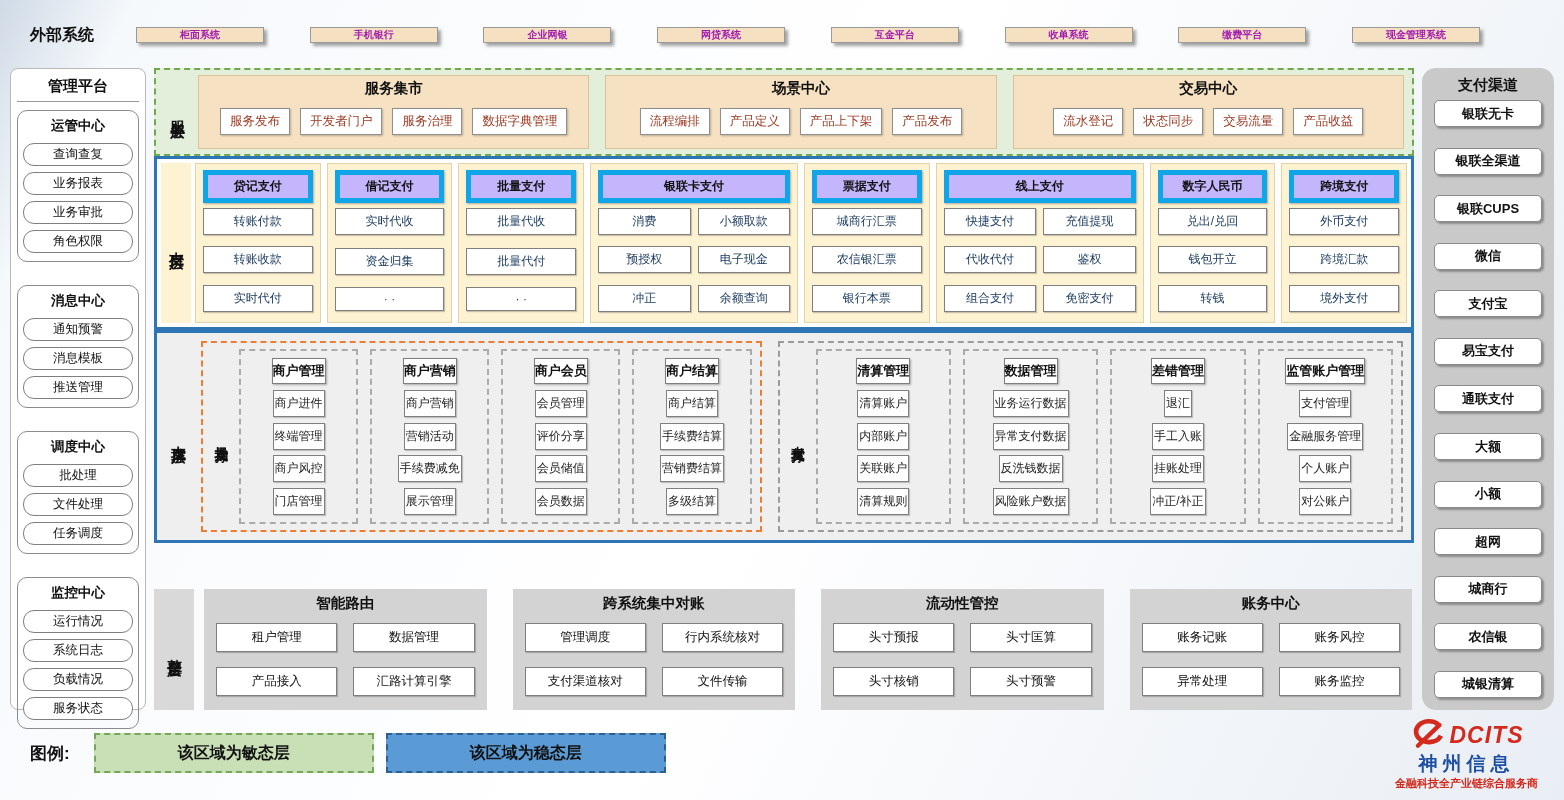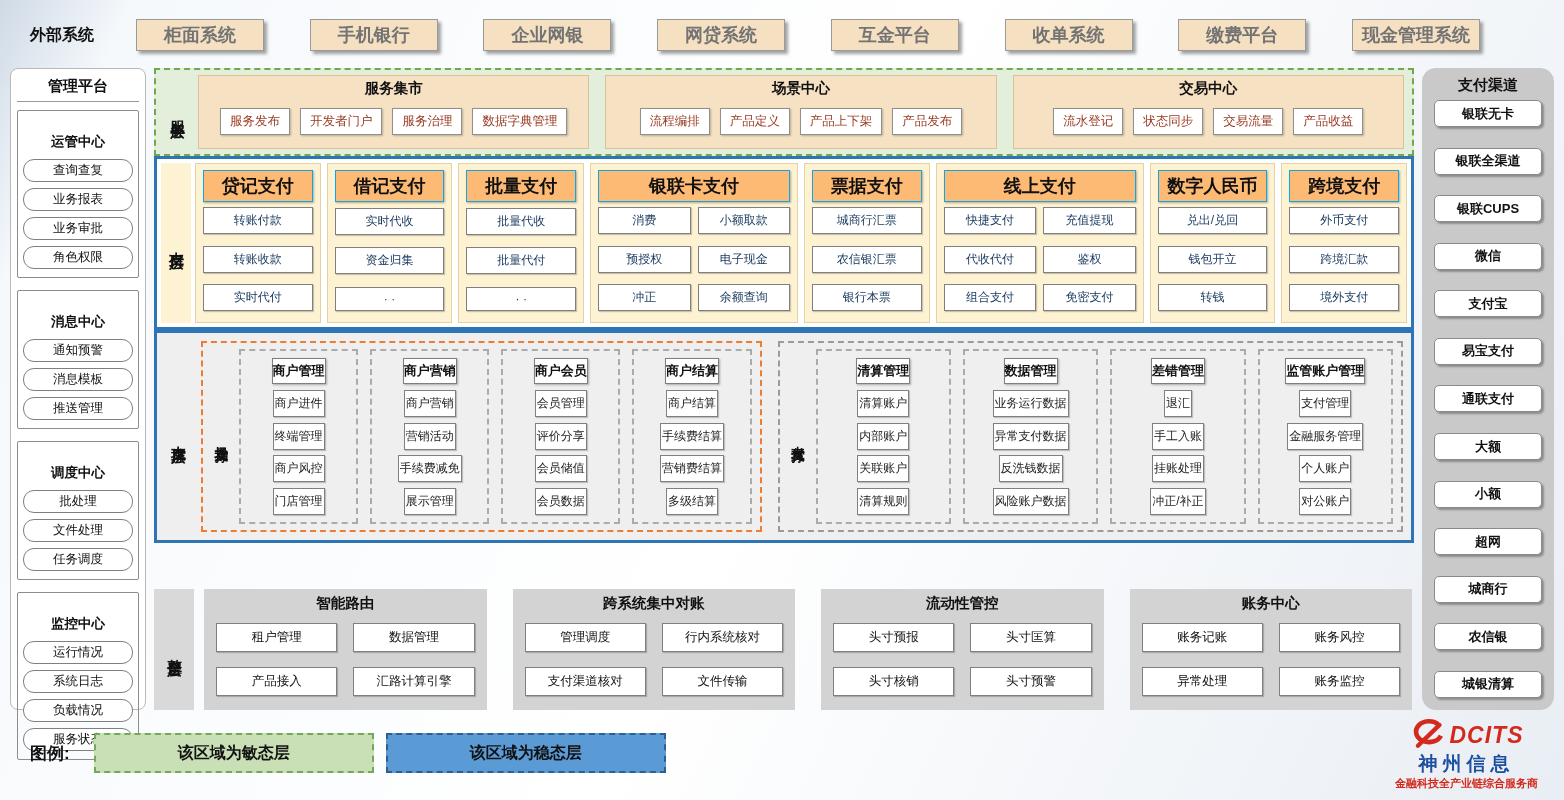--- a/index.html
+++ b/index.html
@@ -8,32 +8,32 @@
     font-family:"Liberation Sans","DejaVu Sans",sans-serif;
     background:linear-gradient(115deg,#cfdae6 0%,#f6f9fc 7%,#ffffff 50%,#e9eef4 100%);
     color:#111; overflow:hidden;
   }
   .page { width:1564px; height:800px; position:relative; }
 
   
   .top-row { display:flex; align-items:center; margin:12px 14px 0 14px; height:46px; }
   .ext-label { font-size:16px; font-weight:bold; width:122px; padding-left:16px; }
   .ext-buttons { flex:1; display:flex; justify-content:space-between; padding-right:70px; }
-  .ext-btn { width:128px; height:32px; background:#f5e0c2; border:1px solid #9a9a9a;
-    box-shadow:3px 3px 3px rgba(90,90,90,.55); color:#737373; font-weight:bold; font-size:18px;
+  .ext-btn { width:128px; height:16px; background:#f5e0c2; border:1px solid #9a9a9a;
+    box-shadow:3px 3px 3px rgba(90,90,90,.55); color:#a21caf; font-weight:bold; font-size:10px;
     display:flex; align-items:center; justify-content:center; white-space:nowrap; }
 
   .mid { display:flex; margin:10px 10px 0 10px; gap:8px; height:642px; }
 
   
   .left-panel { width:136px; border:1px solid #b9b9b9; border-radius:8px; background:#fff;
     padding:4px 6px; display:flex; flex-direction:column; }
   .mgmt-title { font-weight:bold; font-size:15px; text-align:center; padding:4px 0 5px;
     border-bottom:1px solid #999; margin-bottom:8px; }
-  .mgmt-group { border:1px solid #8c8c8c; border-radius:2px; padding:20px 5px 8px; margin-bottom:12px; }
+  .mgmt-group { border:1px solid #8c8c8c; border-radius:10px; padding:4px 5px 8px; margin-bottom:23px; }
   .mgmt-group-title { font-weight:bold; font-size:13.5px; text-align:center; padding:2px 0 2px; }
   .mgmt-item { border:1px solid #7f7f7f; border-radius:11px; background:#fff; height:23px;
     line-height:21px; text-align:center; font-size:12.5px; margin-top:6px; white-space:nowrap; }
 
   .center { flex:1; display:flex; flex-direction:column; min-width:0; }
   .vlabel { writing-mode:vertical-lr; text-orientation:upright; font-weight:bold;
     display:flex; align-items:center; justify-content:center; letter-spacing:2px; }
 
   
   .service-layer { height:90px; border:2px dashed #6fa84e; background:#e3efdb;
@@ -47,22 +47,22 @@
   .svc-btn { background:#fff; border:1px solid #8f8f8f; box-shadow:1px 1px 2px rgba(0,0,0,.25);
     color:#9a3a22; font-size:12.5px; padding:4px 9px; white-space:nowrap; }
 
   
   .payment-layer { height:178px; border:3px solid #2e75b6; background:#fff; display:flex; padding:4px; gap:4px; }
   .pay-label { width:30px; background:#fdf2d2; font-size:15px; }
   .pay-cols { flex:1; display:flex; gap:6px; }
   .pay-col { flex:1; background:#fdf2d2; border:1px solid #e3d2a6; padding:6px 7px;
     display:flex; flex-direction:column; min-width:0; }
   .pay-col.wide { flex:1.75; }
-  .pay-title { background:#fdba74; border:1px solid #0ea5e9; box-shadow:1px 1px 2px rgba(0,0,0,.3);
-    font-weight:bold; font-size:18px; text-align:center; padding:3px 0; white-space:nowrap; }
+  .pay-title { background:#c4b5fd; border:5px solid #0ea5e9; box-shadow:1px 1px 2px rgba(0,0,0,.3);
+    font-weight:bold; font-size:12px; text-align:center; padding:3px 0; white-space:nowrap; }
   .pay-items { flex:1; display:grid; grid-template-columns:1fr; align-content:space-evenly; gap:7px; }
   .pay-items.grid2 { grid-template-columns:1fr 1fr; }
   .pay-item { background:#fff; border:1px solid #7f7f7f; box-shadow:1px 1px 1px rgba(0,0,0,.2);
     color:#17375e; font-size:12px; text-align:center; padding:4px 1px; white-space:nowrap; overflow:hidden; }
 
   
   .support-layer { height:218px; border:3px solid #2e75b6; background:#efefef;
     display:flex; padding:8px; gap:10px; }
   .sup-label { width:26px; font-size:15px; }
   .sup-sections { flex:1; display:flex; gap:16px; }

